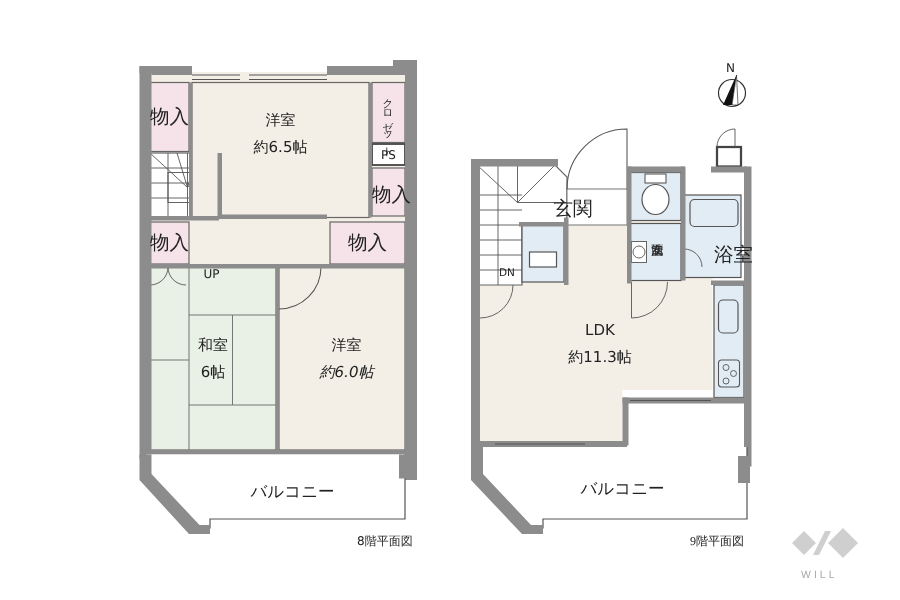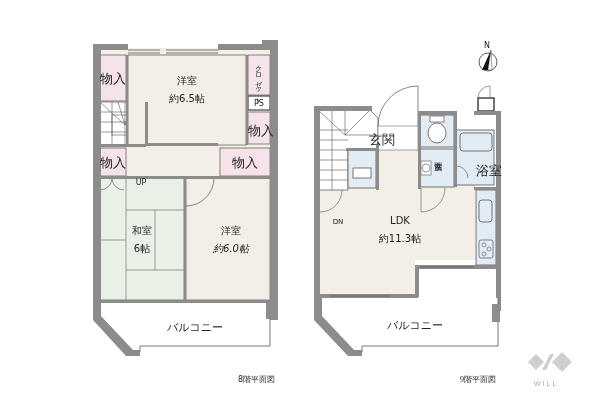--- a/index.html
+++ b/index.html
@@ -1,23 +1,23 @@
 <!DOCTYPE html>
 <html><head>
 <meta charset="utf-8">
 <style>
   html,body{margin:0;padding:0;background:#ffffff;}
   body{width:600px;height:400px;position:relative;overflow:hidden;font-family:"DejaVu Sans",sans-serif;}
   svg{position:absolute;left:0;top:0;}
   .lbl{position:absolute;color:#222;text-align:center;white-space:nowrap;line-height:1.15;}
   .big{font-size:10px;}
   .sm{font-size:13px;}
-  .xs{font-size:7px;margin-top:40px;}
+  .xs{font-size:7px;}
   .vert{writing-mode:vertical-rl;font-size:7px;letter-spacing:0;}
-  .caption{font-size:8px;color:#222;margin-top:19px;}
+  .caption{font-size:8px;color:#222;}
   .logo{position:absolute;left:526px;top:346px;width:52px;height:40px;}
   .logo-text{position:absolute;left:534px;top:380px;font-size:7px;letter-spacing:2px;color:#aaa;font-family:"Liberation Sans",sans-serif;}
 </style>
 </head>
 <body>
 
 <svg width="600" height="400" viewBox="0 0 600 400">
 
   <g>
 

